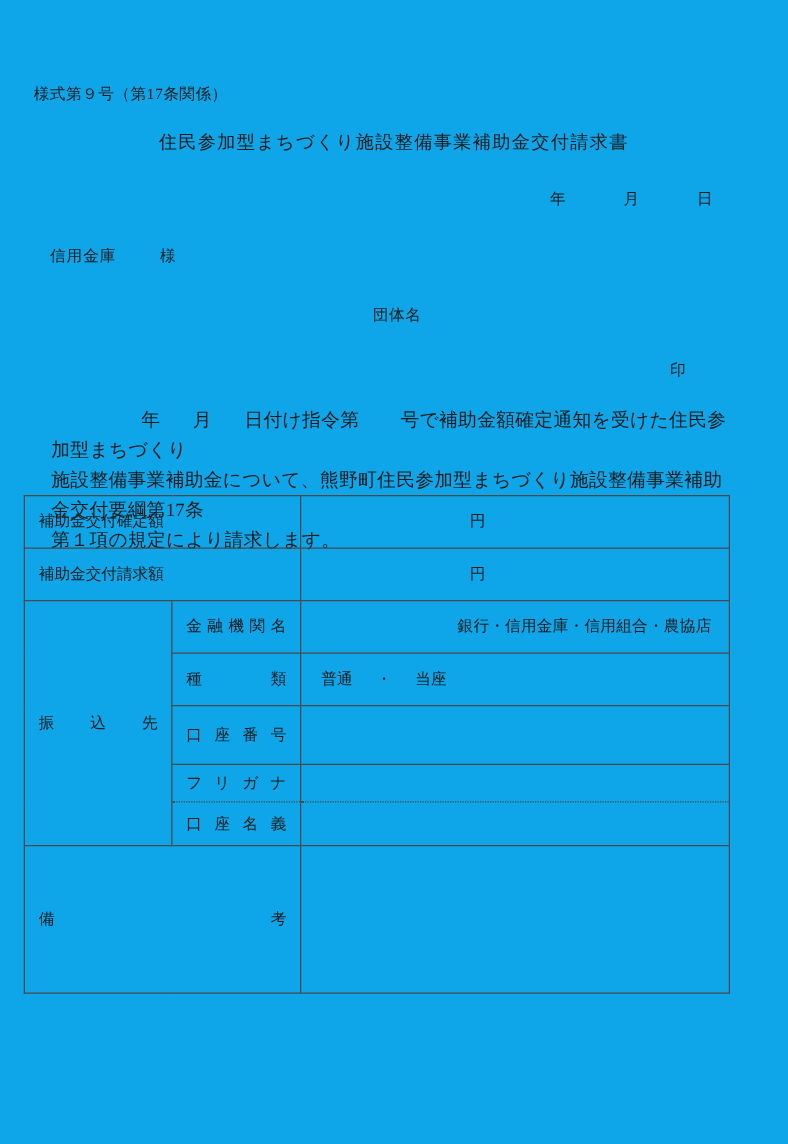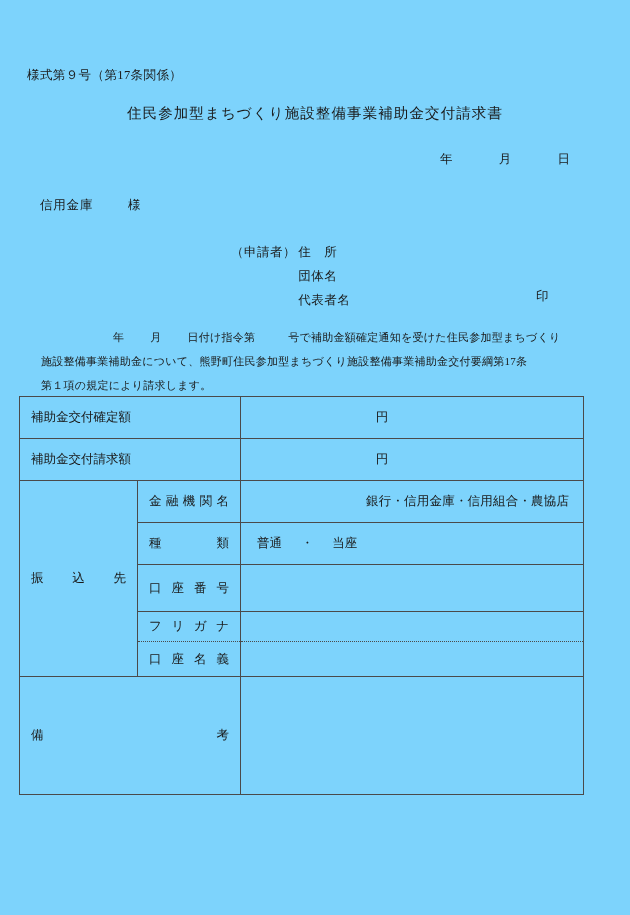--- a/index.html
+++ b/index.html
@@ -13,21 +13,21 @@
     height: 915px;
     position: relative;
     font-family: "Liberation Serif", "DejaVu Serif", serif;
     color: #1a1a1a;
     -webkit-font-smoothing: antialiased;
   }
   .page {
     position: relative;
     width: 630px;
     height: 915px;
-    background: #7dd3fc;
+    background: #0ea5e9;
     overflow: hidden;
   }
 
   
   .form-no {
     position: absolute;
     left: 27px;
     top: 67px;
     font-size: 12.5px;
     letter-spacing: 0.4px;
@@ -90,21 +90,21 @@
     top: 288px;
     font-size: 12.5px;
   }
 
   
   .body-text {
     position: absolute;
     left: 41px;
     top: 325px;
     width: 552px;
-    font-size: 11px;
+    font-size: 15px;
     line-height: 24px;
     letter-spacing: 0.25px;
   }
   .body-text .indent { display: inline-block; width: 72px; }
   .body-text .blank-sm { display: inline-block; width: 26px; }
   .body-text .blank-md { display: inline-block; width: 33px; }
 
   
   .form-table {
     position: absolute;
@@ -195,30 +195,22 @@
   </div>
 
   <div class="addressee">
     <span>信用金庫</span>
     <span class="sama-gap"></span>
     <span>様</span>
   </div>
 
   <div class="applicant">
     <div class="row">
-      <span class="tag">（申請者）</span>
-      <span class="lbl">住　所</span>
-    </div>
-    <div class="row">
       <span class="tag"></span>
       <span class="lbl">団体名</span>
-    </div>
-    <div class="row">
-      <span class="tag"></span>
-      <span class="lbl">代表者名</span>
     </div>
   </div>
 
   <div class="seal">印</div>
 
   <div class="body-text">
     <span class="indent"></span><span>年</span><span class="blank-sm"></span><span>月</span><span class="blank-sm"></span><span>日付け指令第</span><span class="blank-md"></span><span>号で補助金額確定通知を受けた住民参加型まちづくり</span><br>
     <span>施設整備事業補助金について、熊野町住民参加型まちづくり施設整備事業補助金交付要綱第17条</span><br>
     <span>第１項の規定により請求します。</span>
   </div>

